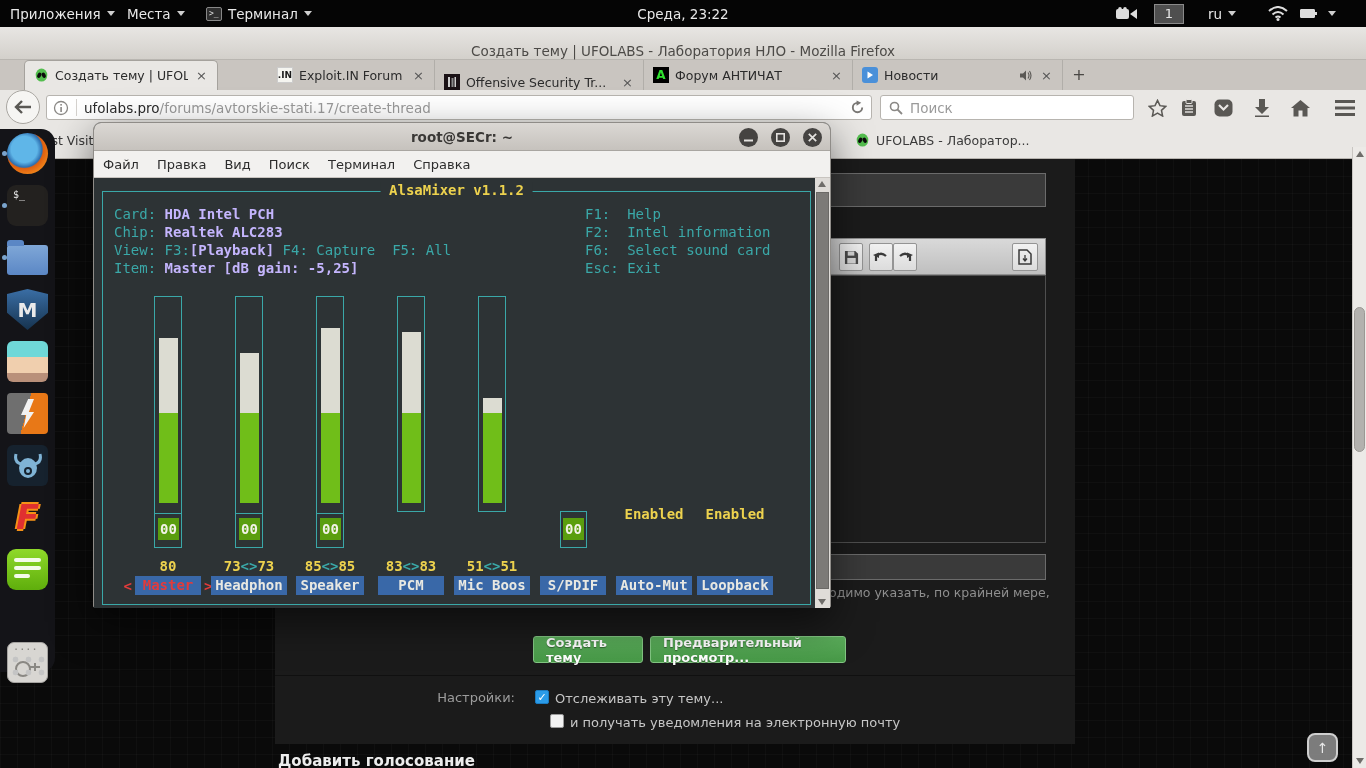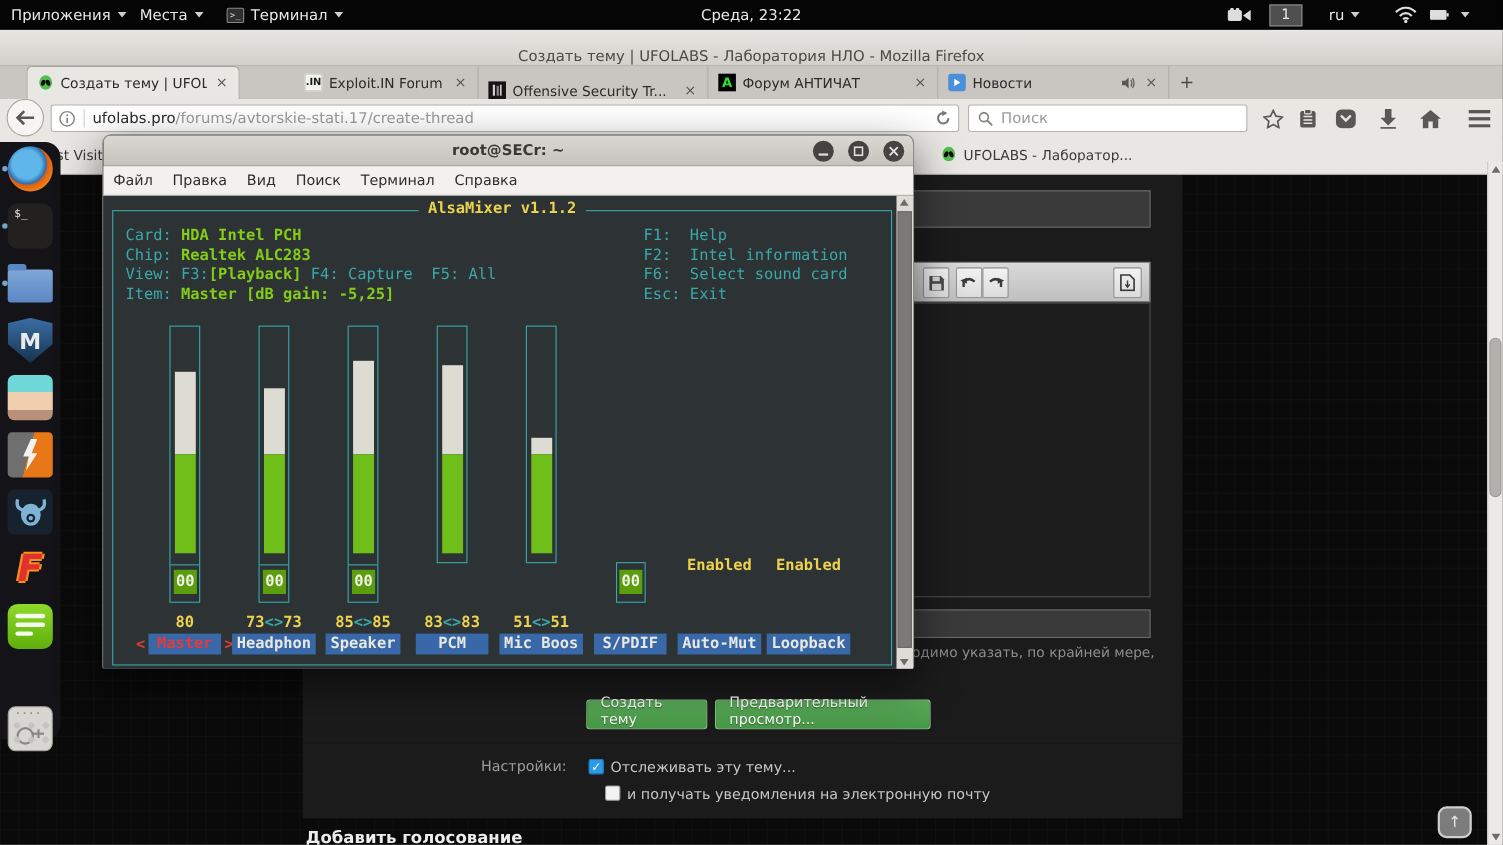--- a/index.html
+++ b/index.html
@@ -67,21 +67,21 @@
   #ed-toolbar { position:absolute; left:15px; top:79px; width:756px; height:37px;
     background:linear-gradient(#D9D9D9,#BFBFBF); border:1px solid #8F8F8F; }
   .tb-btn { position:absolute; top:4px; height:28px; background:linear-gradient(#F2F2F2,#DCDCDC);
     border:1px solid #949494; border-radius:2px; display:flex; align-items:center; justify-content:center;
     color:#333; }
   #editor-box { position:absolute; left:15px; top:116px; width:756px; height:268px;
     background:#1D1D1D; border:1px solid #4F4F4F; }
   .hint { position:absolute; color:#8E8E8E; font-size:12.5px; }
   .greenbtn { position:absolute; top:477px; height:27px; background:linear-gradient(#5BAD5B,#479947);
     border:1px solid #83C683; border-radius:3px; color:#FFF; font-size:13px; display:flex;
-    align-items:flex-end; justify-content:center; padding:0 12px; text-shadow:0 1px 1px rgba(0,0,0,.4); }
+    align-items:center; justify-content:center; padding:0 12px; text-shadow:0 1px 1px rgba(0,0,0,.4);font-weight:bold; }
   .separator { position:absolute; left:0; top:516px; width:100%; height:1px; background:#2F2F2F;
     border-bottom:1px solid #101010; }
   .settings-label { position:absolute; left:120px; top:531px; width:120px; text-align:right;
     color:#9C9C9C; font-size:13px; }
   .cb { position:absolute; width:14px; height:14px; border-radius:2px; }
   .cb.checked { background:#2B9BE8; border:1px solid #1B7BC0; color:#FFF; font-size:11px;
     line-height:13px; text-align:center; }
   .cb.unchecked { background:#F2F2F2; border:1px solid #9A9A9A; }
   .cb-label { position:absolute; color:#C6C6C6; font-size:13px; }
   .poll-heading { position:absolute; left:278px; top:593px; color:#EDEDED; font-size:15px; font-weight:bold; }
@@ -149,21 +149,21 @@
   #t-scroll { position:absolute; right:0; top:0; width:15px; height:100%; background:#DFDCD8; }
   #t-thumb { position:absolute; left:1px; top:14px; width:13px; height:calc(100% - 33px);
     background:#7C7A77; border:1px solid #6B6966; }
 
   
   #mixer { position:absolute; left:8px; top:13px; width:709px; height:414px; border:1px solid #3AA8A8; }
   #mx-title { position:absolute; top:-10px; left:50%; transform:translateX(-50%); background:#2D3335;
     padding:0 9px; color:#EDD24E; font-weight:bold; font-size:14px; white-space:pre; }
   .mx-row { position:absolute; left:11px; height:18px; line-height:18px; font-size:14px; white-space:pre; }
   .mx-row-r { position:absolute; left:482px; height:18px; line-height:18px; font-size:14px; white-space:pre; color:#3AA8A8; }
-  .cyan { color:#3AA8A8; } .yellowb { color:#84cc16; font-weight:bold; }
+  .cyan { color:#3AA8A8; } .yellowb { color:#c4b5fd; font-weight:bold; }
   .mx-col { position:absolute; width:90px; top:0; height:412px; }
   .bar-outline { position:absolute; left:31px; width:28px; border:1px solid #3AA8A8; top:104px; }
   .bar-outline.with-mute { height:252px; } .bar-outline.no-mute { height:216px; }
   .mute-divider { position:absolute; left:0; right:0; top:216px; height:0; border-top:1px solid #3AA8A8; }
   .fill-white { position:absolute; left:36px; width:19px; background:#DCDCD2; }
   .fill-green { position:absolute; left:36px; width:19px; background:#70BE19; }
   .mute-00 { position:absolute; left:35px; width:21px; top:326px; height:22px; background:#5A9E0E;
     color:#F2F2E6; font-weight:bold; font-size:14px; text-align:center; line-height:22px; }
   .spdif-box { position:absolute; left:32px; width:27px; top:319px; height:37px; border:1px solid #3AA8A8; }
   .enum-val { position:absolute; left:0; width:100%; top:314px; text-align:center;

